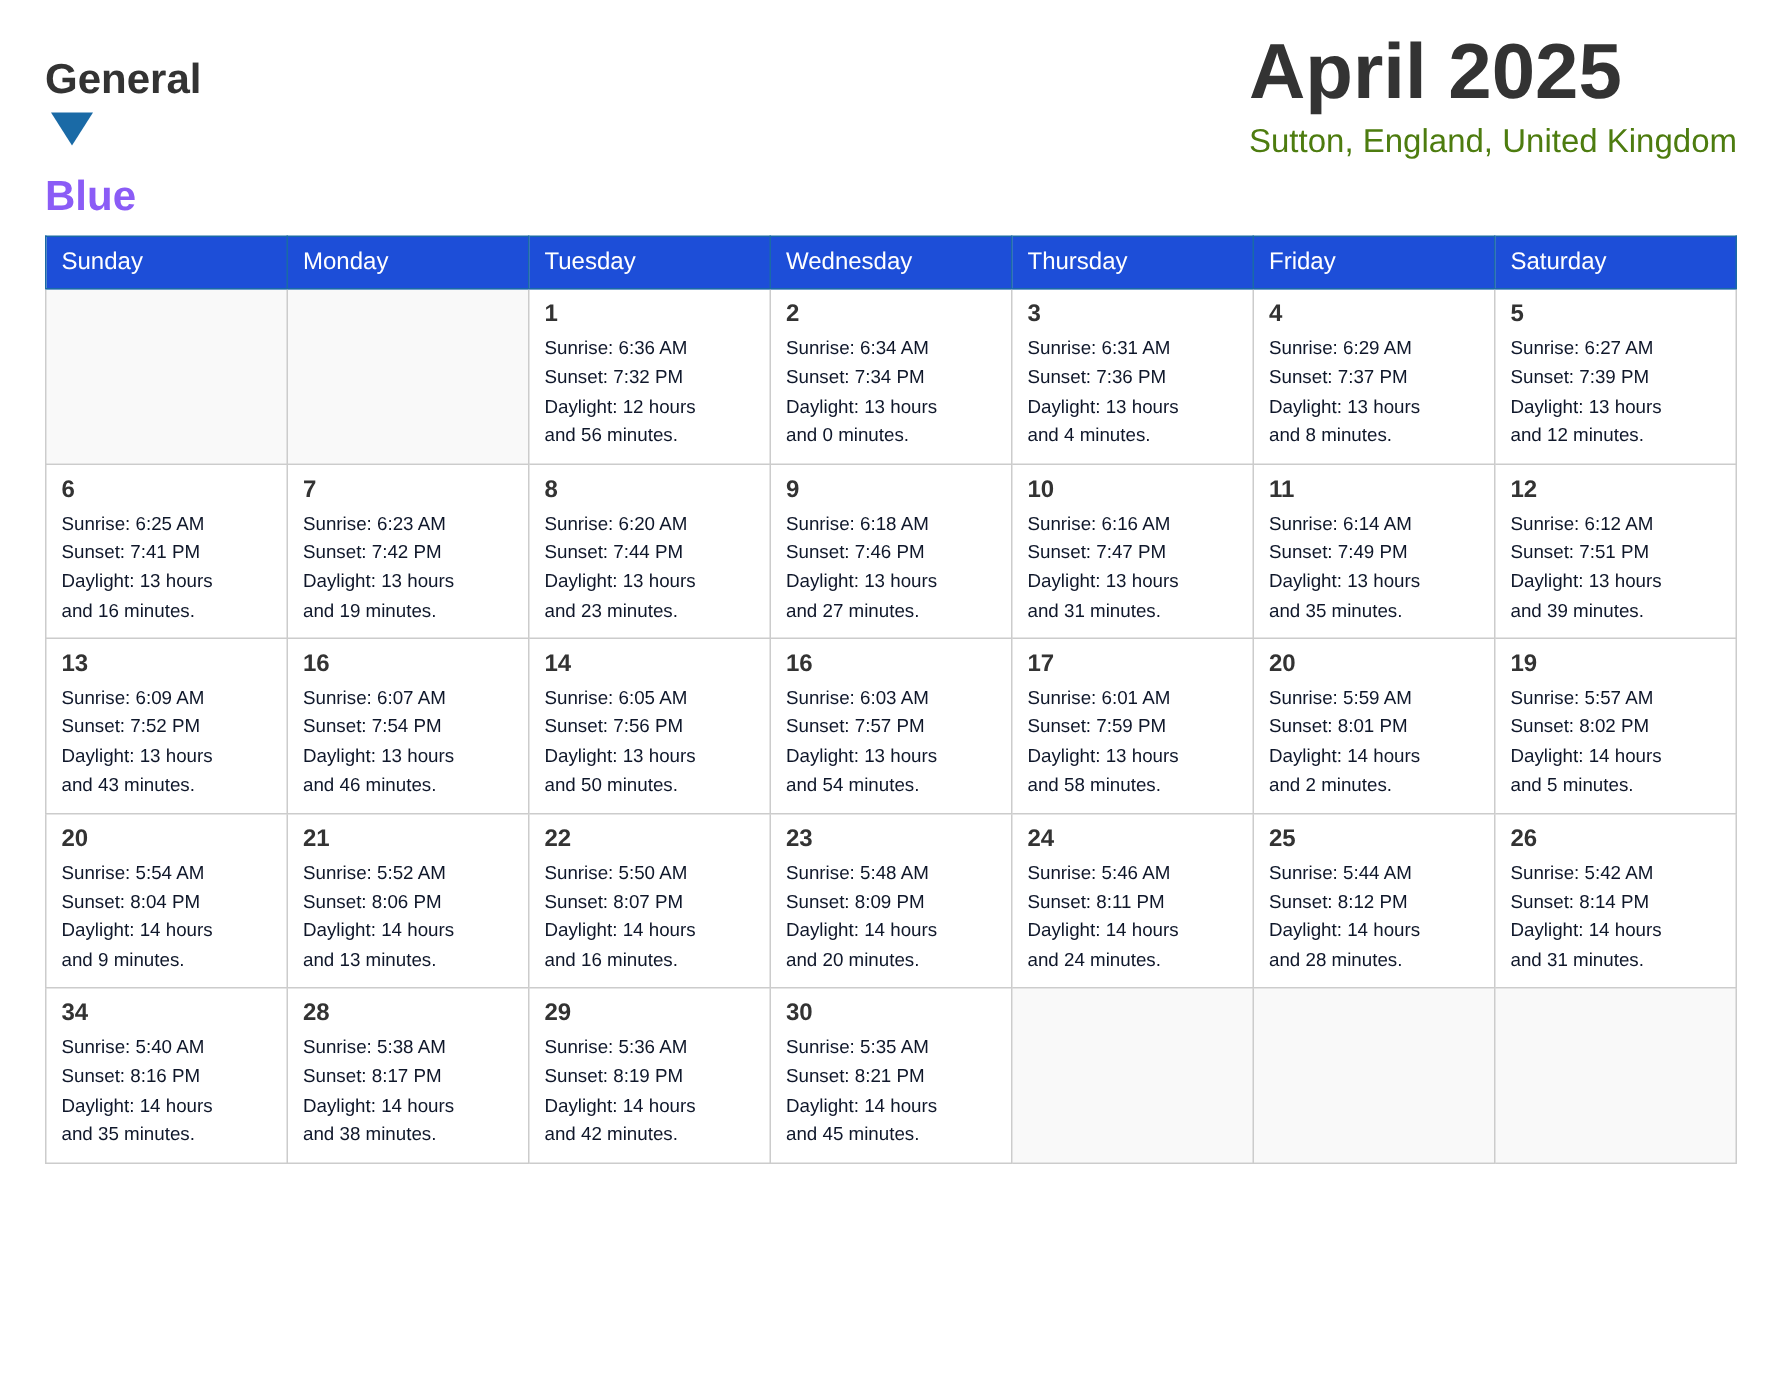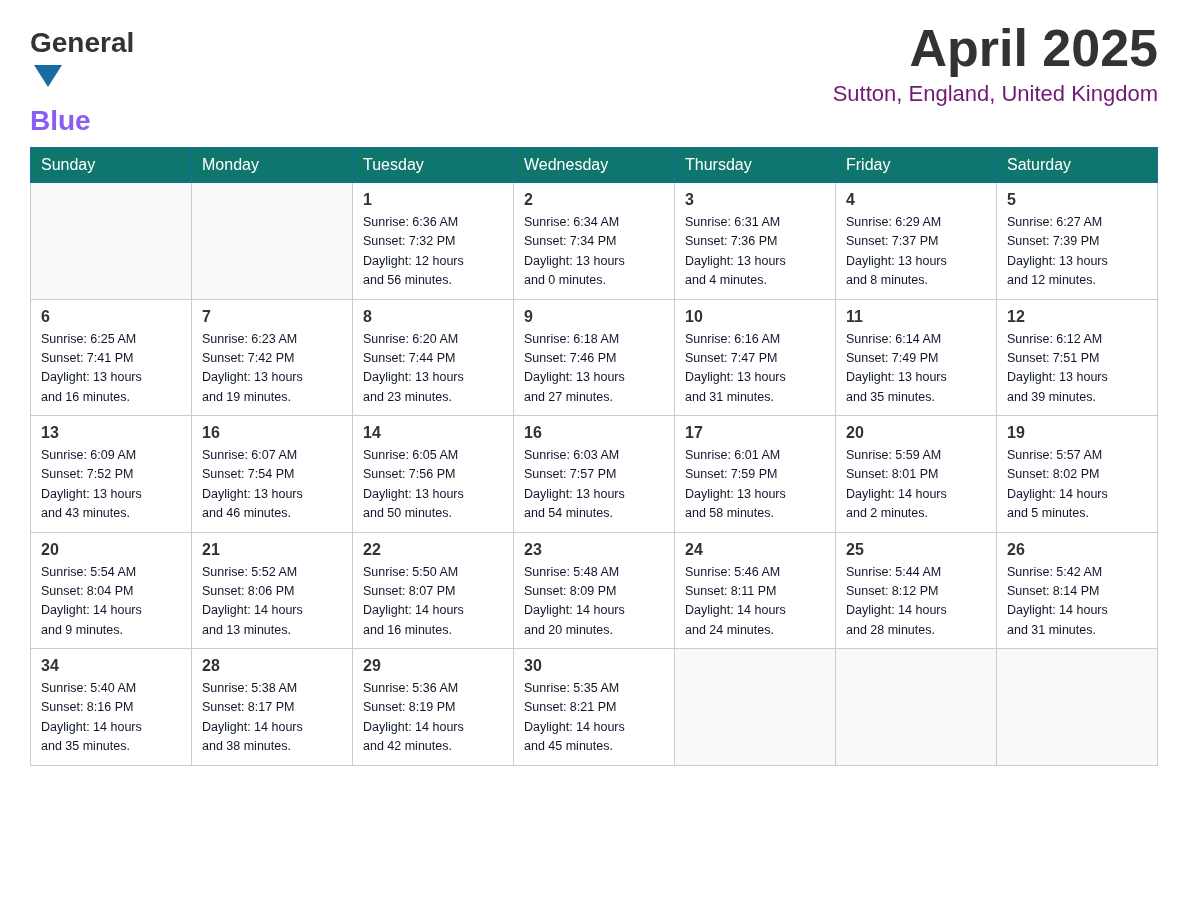--- a/index.html
+++ b/index.html
@@ -11,21 +11,21 @@
       min-height: 918px;
     }
     .header {
       display: flex;
       justify-content: space-between;
       align-items: flex-start;
       margin-bottom: 10px;
     }
     .logo {
       display: flex;
-      margin-top: 7px;
+      margin-top: 17px;
     }
     .logo-text-general {
       font-size: 28px;
       font-weight: bold;
       color: #333;
     }
     .logo-text-blue {
       font-size: 28px;
       font-weight: bold;
       color: #8b5cf6;
@@ -33,40 +33,39 @@
     .logo-icon {
       width: 0;
       height: 0;
       border-left: 14px solid transparent;
       border-right: 14px solid transparent;
       border-top: 22px solid #1a6aa6;
       margin-left: 4px;
       margin-top: 6px;
     }
     .title-section {
-      text-align: right;
     }
     .calendar-title {
       font-size: 52px;
       font-weight: bold;
       color: #333;
       line-height: 1.1;
     }
     .calendar-subtitle {
       font-size: 22px;
-      color: #701a75;
+      color: #4d7c0f;
       margin-top: 4px;
     }
     .calendar {
       width: 100%;
       border-collapse: collapse;
       table-layout: fixed;
     }
     .calendar th {
-      background: #0f766e;
+      background: #1d4ed8;
       color: #fff;
       font-size: 16px;
       font-weight: normal;
       padding: 8px 10px;
       text-align: left;
       border: 1px solid #1a6aa6;
     }
     .calendar td {
       border: 1px solid #ccc;
       vertical-align: top;

